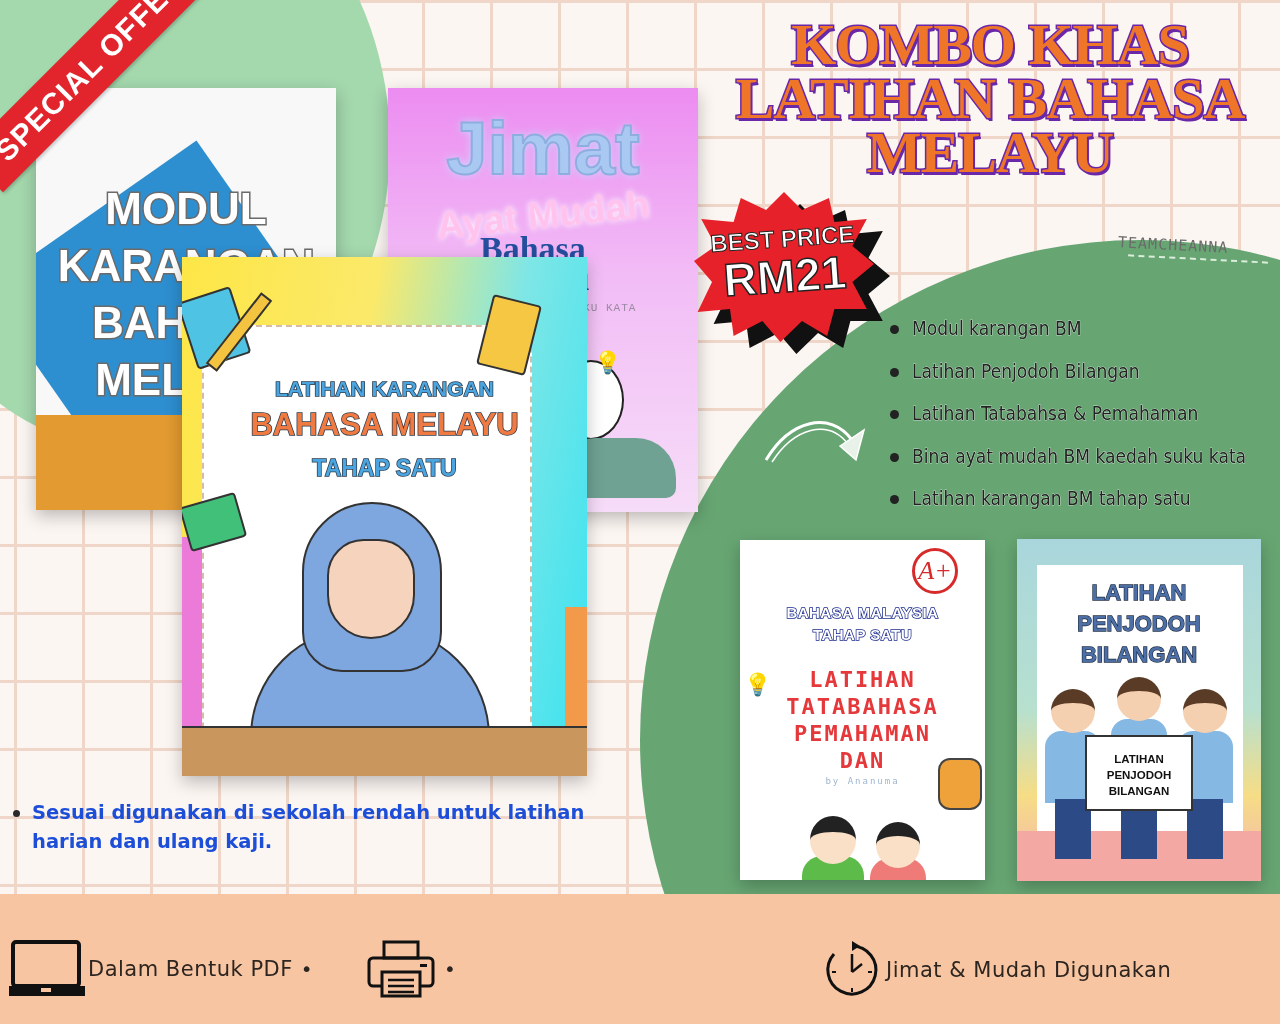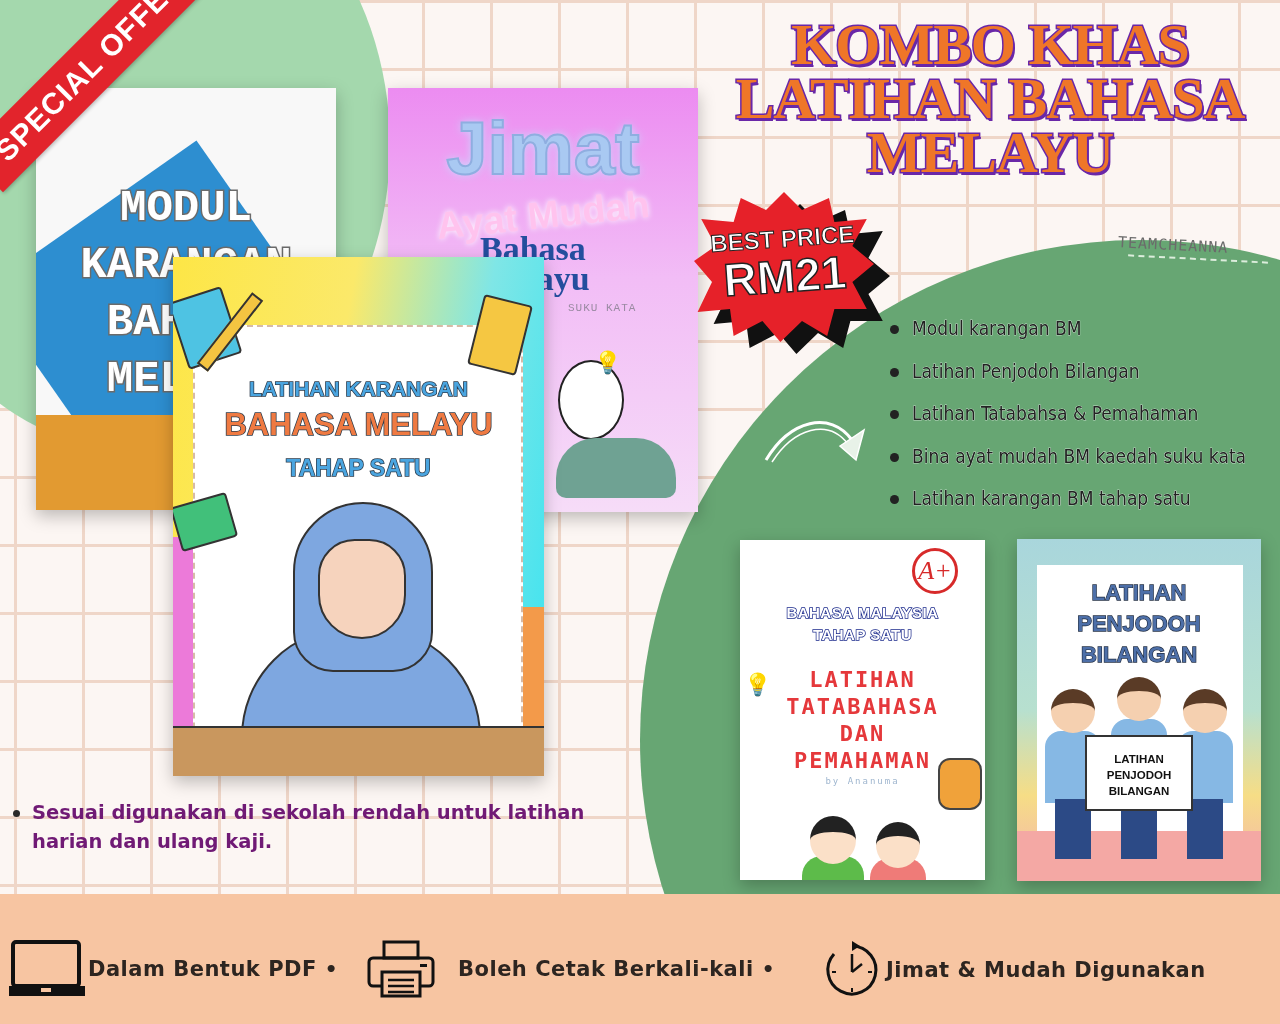--- a/index.html
+++ b/index.html
@@ -97,21 +97,21 @@
     height: 74px; background: #5f918f; color: #fff; font-weight: bold;
     font-size: 21px; display: flex; align-items: center; justify-content: center;
     font-family: "Liberation Sans", sans-serif; letter-spacing: 0.5px;
   }
   .cover-modul .splash {
     position: absolute; left: 10px; top: 100px; width: 260px; height: 300px;
     background: #2d8ed0; transform: rotate(-35deg);
   }
   .cover-modul .bigtext {
     position: absolute; left: 0; top: 92px; width: 300px; text-align: center;
-    font-family: Liberation Mono, monospace; font-weight: 900;
+    font-family: Liberation Sans, sans-serif; font-weight: 900;
     font-size: 44px; line-height: 57px; color: #fff;
     -webkit-text-stroke: 3px #6b6b6b; paint-order: stroke fill;
   }
   .cover-modul .footer {
     position: absolute; left: 0; bottom: 0; width: 100%; height: 95px; background: #e29a31;
   }
 
   .cover-bina {
     left: 388px; top: 88px; width: 310px; height: 424px;
     background: linear-gradient(180deg, #ec8cf1 0%, #f2bdf6 45%, #f6dcf8 100%);
@@ -142,21 +142,21 @@
   }
   .cover-bina .person-head {
     position: absolute; left: 170px; top: 272px; width: 66px; height: 80px;
     border-radius: 50%; background: #fff; border: 2px solid #222;
   }
   .cover-bina .bulb {
     position: absolute; left: 206px; top: 262px; font-size: 22px; color: #333;
   }
 
   .cover-latihan {
-    left: 173px; top: 257px; width: 371px; height: 519px;
+    left: 182px; top: 257px; width: 405px; height: 519px;
     background: linear-gradient(100deg, #fde646 0%, #fbe96a 40%, #7fe6e6 70%, #39e3f1 100%);
   }
   .cover-latihan .inner {
     position: absolute; left: 20px; top: 68px; width: 330px; height: 440px;
     background: #fff; border-radius: 14px; border: 2px dashed #d7bba6;
   }
   .cover-latihan .side-pink { position: absolute; left: 0; top: 280px; width: 24px; height: 200px; background: #ec7ad9; }
   .cover-latihan .side-orange { position: absolute; right: 0; top: 350px; width: 22px; height: 140px; background: #f39a4a; }
   .cover-latihan .tl {
     position: absolute; left: 0; width: 100%; text-align: center;
@@ -272,34 +272,34 @@
   .cover-penjodoh .shirt {
     position: absolute; top: 192px; width: 56px; height: 72px; background: #86b8e4;
     border-radius: 16px 16px 0 0;
   }
 
   
   .notes { left: 10px; top: 798px; }
   .notes li {
     list-style: none; position: relative; padding-left: 22px;
     font-family: "DejaVu Sans", sans-serif; font-weight: bold; font-size: 19.5px;
-    line-height: 29px; color: #701a75; white-space: nowrap;
+    line-height: 29px; color: #1d4ed8; white-space: nowrap;
   }
   .notes li::before {
     content: ""; position: absolute; left: 3px; top: 12px; width: 7px; height: 7px;
     border-radius: 50%; background: #2a2a2a;
   }
 
   
   .footer-bar {
     left: 0; top: 894px; width: 1280px; height: 130px; background: #f7c5a2;
   }
   .feat {
     position: absolute; top: 940px; display: flex; align-items: center;
-    font-family: "DejaVu Sans", sans-serif; font-weight: bold; font-size: 21px;
+    font-family: "DejaVu Sans", sans-serif; font-weight: normal; font-size: 21px;
     color: #2d2520; white-space: nowrap; letter-spacing: 0.5px;
   }
   .sep { font-size: 20px; margin: 0 8px; }
 </style>
 </head>
 <body>
 
 <div class="abs blob-topleft"></div>
 <div class="abs blob-right"></div>
 
@@ -378,22 +378,22 @@
 <div class="abs cover cover-tata">
   <div class="aplus">A+</div>
   <div class="bm">
     <div>BAHASA MALAYSIA</div>
     <div>TAHAP SATU</div>
   </div>
   <div class="bulb">💡</div>
   <div class="red">
     <div>LATIHAN</div>
     <div>TATABAHASA</div>
+    <div>PEMAHAMAN</div>
     <div>DAN</div>
-    <div>PEMAHAMAN</div>
   </div>
   <div class="by">by Ananuma</div>
   <div class="bag"></div>
   <div class="kid1b"></div>
   <div class="kid1"></div>
   <div class="kid2b"></div>
   <div class="kid2"></div>
 </div>
 
 <div class="abs cover cover-penjodoh">
@@ -442,21 +442,20 @@
 <div class="feat" style="left:366px;">
   <svg width="70" height="58" viewBox="0 0 70 58">
     <rect x="18" y="2" width="34" height="16" fill="none" stroke="#111" stroke-width="3"></rect>
     <rect x="3" y="18" width="64" height="28" rx="4" fill="none" stroke="#111" stroke-width="3"></rect>
     <rect x="16" y="32" width="38" height="24" fill="#f7c5a2" stroke="#111" stroke-width="3"></rect>
     <line x1="22" y1="40" x2="48" y2="40" stroke="#111" stroke-width="2.5"></line>
     <line x1="22" y1="46" x2="48" y2="46" stroke="#111" stroke-width="2.5"></line>
     <line x1="22" y1="52" x2="48" y2="52" stroke="#111" stroke-width="2.5"></line>
     <rect x="54" y="24" width="7" height="3" fill="#111"></rect>
   </svg>
-  <span style="margin-left:22px;">Boleh Cetak Berkali-kali</span>
   <span class="sep">•</span>
 </div>
 
 <div class="feat" style="left:824px;">
   <svg width="56" height="60" viewBox="0 0 56 60">
     <path d="M28 6 A 24 24 0 1 1 10 14" fill="none" stroke="#111" stroke-width="3"></path>
     <polygon points="28,1 36,6 28,11" fill="#111"></polygon>
     <line x1="28" y1="32" x2="28" y2="14" stroke="#111" stroke-width="2.5"></line>
     <line x1="28" y1="32" x2="38" y2="24" stroke="#111" stroke-width="2.5"></line>
     <line x1="28" y1="52" x2="28" y2="48" stroke="#111" stroke-width="2"></line>

